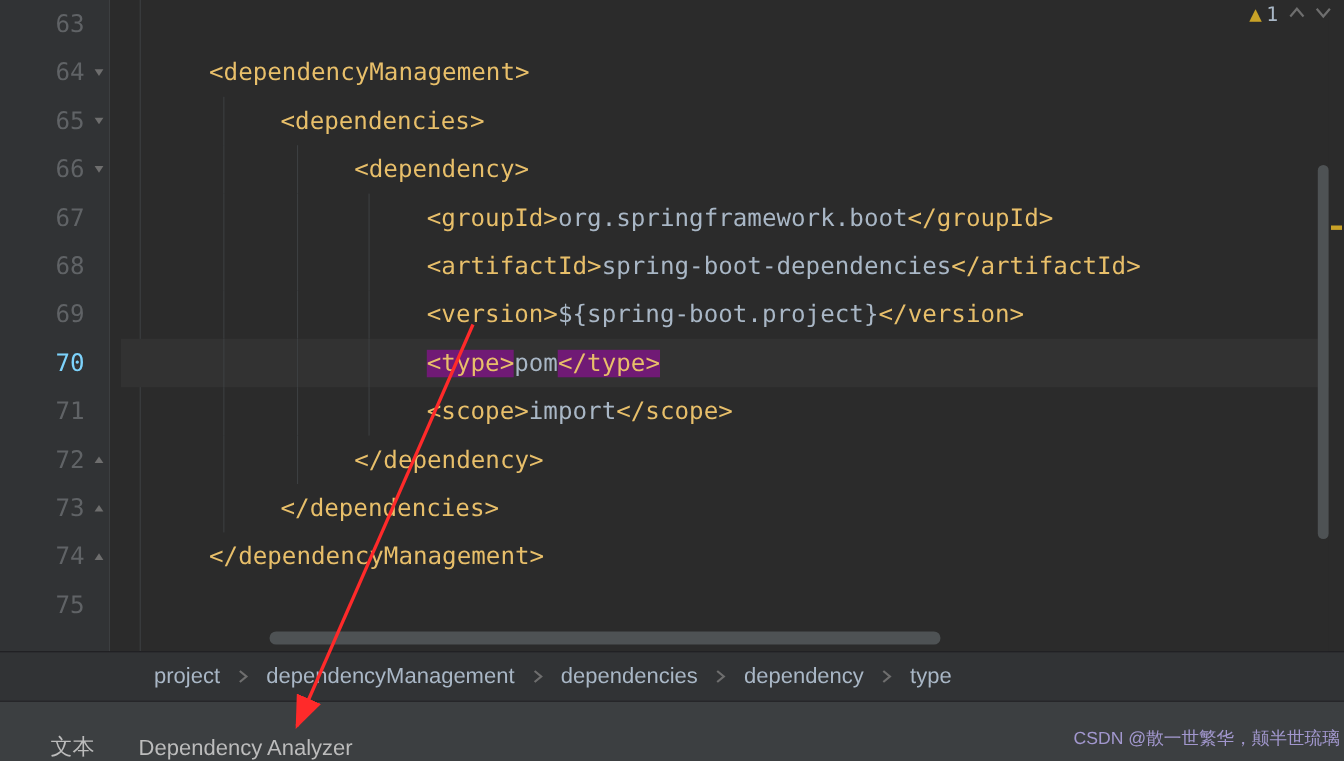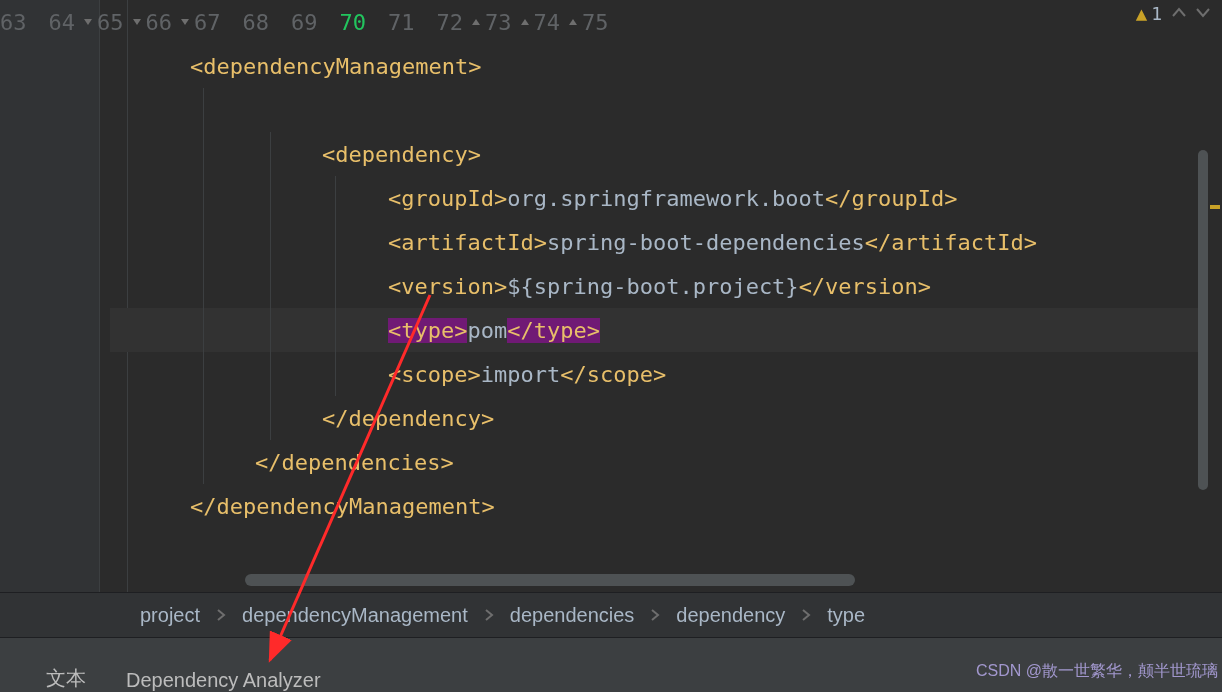--- a/index.html
+++ b/index.html
@@ -16,35 +16,35 @@
   .editor-area {
     display: flex;
     height: 592px;
     overflow: hidden;
     position: relative;
   }
   .gutter {
     width: 100px;
     background: #313335;
     display: flex;
-    flex-direction: row;
+    flex-direction: column;
     padding-top: 0;
     user-select: none;
     border-right: 1px solid #3c3f41;
   }
   .gutter-row {
     height: 44px;
     display: flex;
     align-items: center;
     justify-content: flex-end;
     padding-right: 22px;
     color: #606366;
     position: relative;
   }
-  .gutter-row.current { color: #22c55e; }
+  .gutter-row.current { color: #7dd3fc; }
   .fold-mark {
     position: absolute;
     right: 3px;
     top: 50%;
     transform: translateY(-50%);
     color: #6e6e6e;
   }
   .fold-mark svg { display: block; }
   .code-area {
     flex: 1;
@@ -275,20 +275,21 @@
       <div class="code-line"><span>&nbsp;</span></div>
 
       <div class="code-line">
         <span style="width:80px"></span>
         <span class="tag">&lt;dependencyManagement&gt;</span>
       </div>
 
       <div class="code-line">
         <span class="indent-guide g2"></span>
         <span style="width:145px"></span>
+        <span class="tag">&lt;dependencies&gt;</span>
       </div>
 
       <div class="code-line">
         <span class="indent-guide g2"></span><span class="indent-guide g3"></span>
         <span style="width:212px"></span>
         <span class="tag">&lt;dependency&gt;</span>
       </div>
 
       <div class="code-line">
         <span class="indent-guide g2"></span><span class="indent-guide g3"></span><span class="indent-guide g4"></span>

